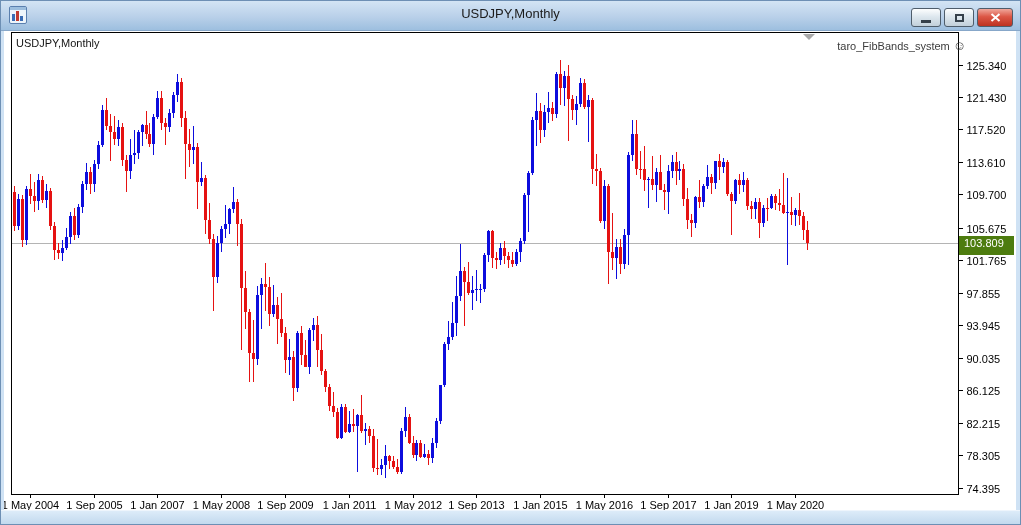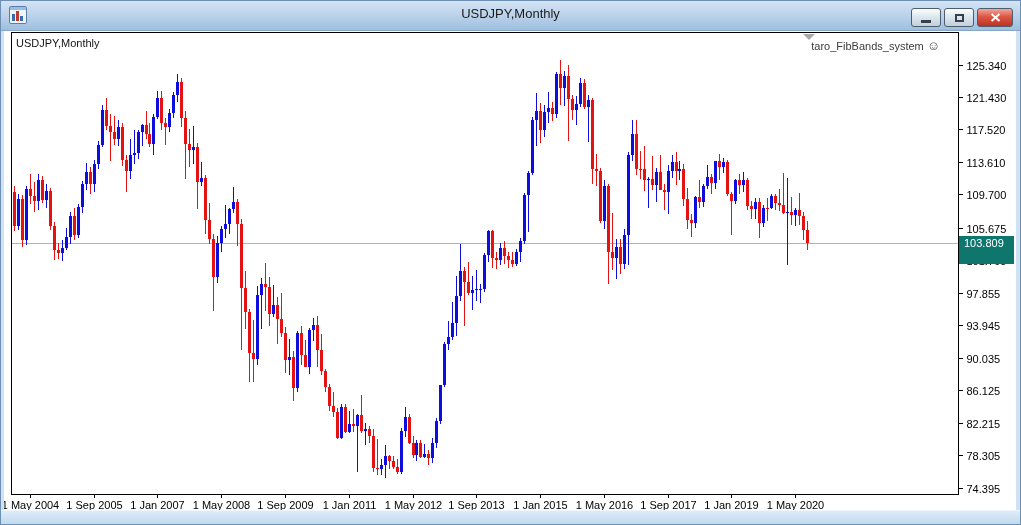--- a/index.html
+++ b/index.html
@@ -20,23 +20,23 @@
   .win-buttons{position:absolute;right:7px;top:7px;display:flex;gap:3px;}
   .wbtn{width:30px;height:19px;border:1px solid #4e5d6b;border-radius:3px;background:linear-gradient(#fdfefe,#dde7ee 45%,#c2d0da);padding:0;display:flex;align-items:center;justify-content:center;cursor:pointer;box-sizing:border-box;}
   .wbtn.close{width:36px;background:linear-gradient(#f0a79b,#dc5746 45%,#bd3220);}
   .glyph-min{width:10px;height:3px;background:#35404a;margin-top:7px;}
   .glyph-max{width:9px;height:8px;border:2px solid #35404a;box-sizing:border-box;background:transparent;}
   
   .client{position:absolute;left:3px;top:29px;width:1014px;height:483px;background:#ffffff;z-index:1;}
   #chart-canvas{position:absolute;left:0;top:0;z-index:1;}
   #chart-canvas text{font-family:"Liberation Sans",sans-serif;font-size:11px;fill:#000;}
   .symbol-label{position:absolute;left:15px;top:36px;font-size:11px;color:#141414;z-index:2;}
-  .indicator-label{position:absolute;right:80px;top:37px;font-size:11px;color:#3c3c3c;z-index:2;text-align:right;}
+  .indicator-label{position:absolute;right:54px;top:37px;font-size:11px;color:#3c3c3c;z-index:2;text-align:right;}
   .indicator-label .smiley{font-size:13px;margin-left:3px;color:#3c3c3c;}
-  .bid-box{position:absolute;left:958px;width:55px;height:28px;background:#0f766e;color:#fff;font-size:11px;line-height:15px;padding-left:5px;box-sizing:border-box;z-index:2;}
+  .bid-box{position:absolute;left:958px;width:55px;height:19px;background:#4d7c0f;color:#fff;font-size:11px;line-height:15px;padding-left:5px;box-sizing:border-box;z-index:2;}
 </style>
 </head>
 <body>
 
 <div class="window">
 
   <div class="client"></div>
 
   <svg id="chart-canvas" width="1021" height="525" viewBox="0 0 1021 525">
       <line x1="10.5" y1="242.5" x2="957.5" y2="242.5" stroke="#b4b4b4" stroke-width="1" shape-rendering="crispEdges"></line>

